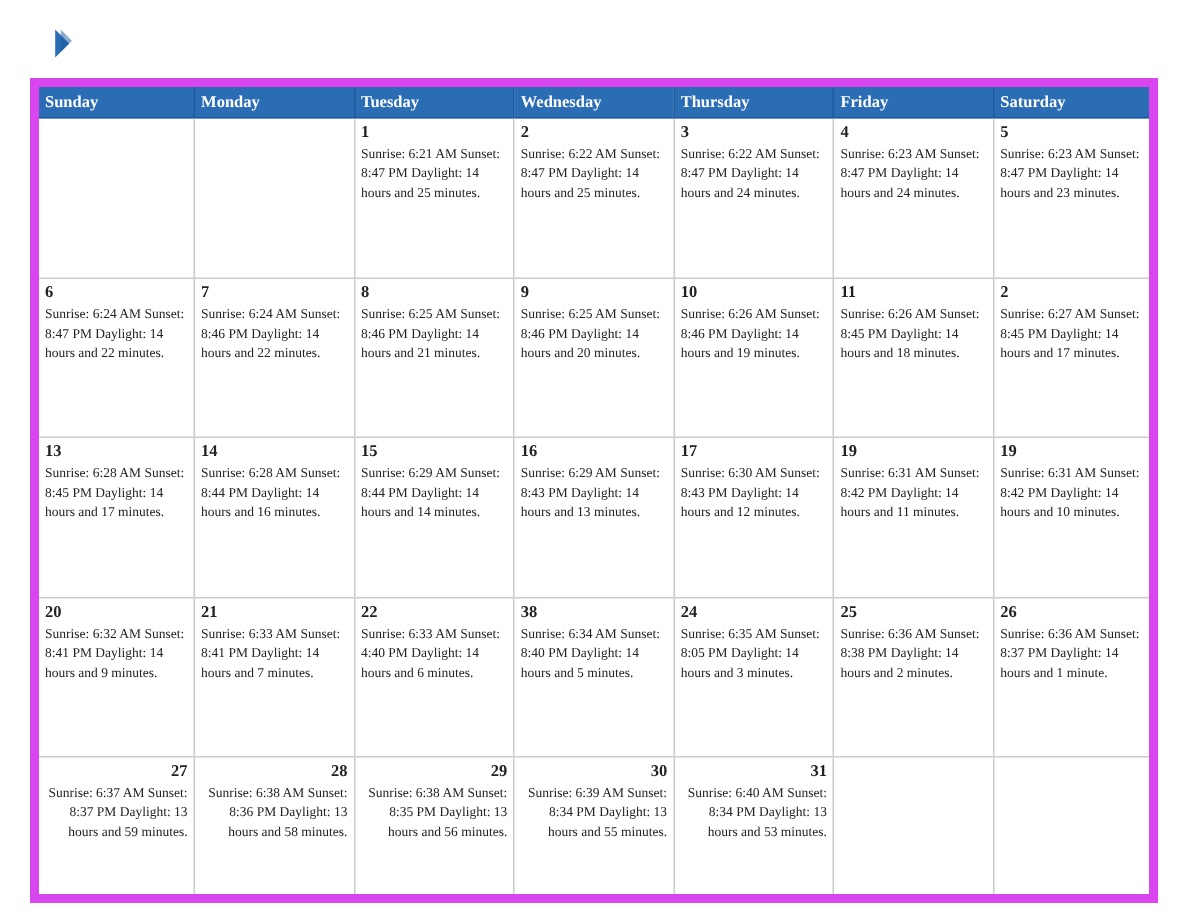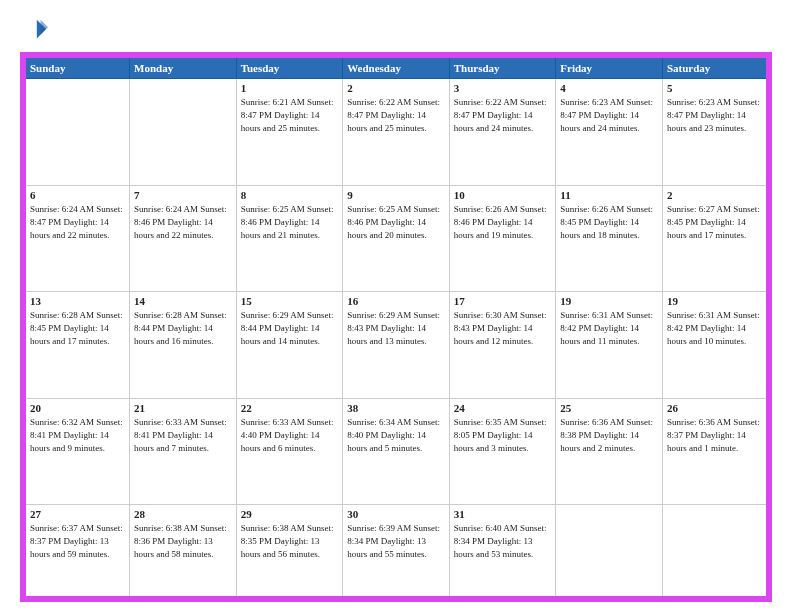--- a/index.html
+++ b/index.html
@@ -73,20 +73,21 @@
       border: 1px solid #ccc;
       vertical-align: top;
       padding: 3px 4px;
       font-size: 9.5px;
       color: #222;
       height: 88px;
       background: #fff;
     }
     .calendar tbody tr:last-child td {
       height: 78px;
+      text-align: right;
     }
     .day-num {
       font-size: 11px;
       font-weight: bold;
       display: block;
       margin-bottom: 2px;
     }
     .cell-text {
       font-size: 9px;
       line-height: 1.45;

